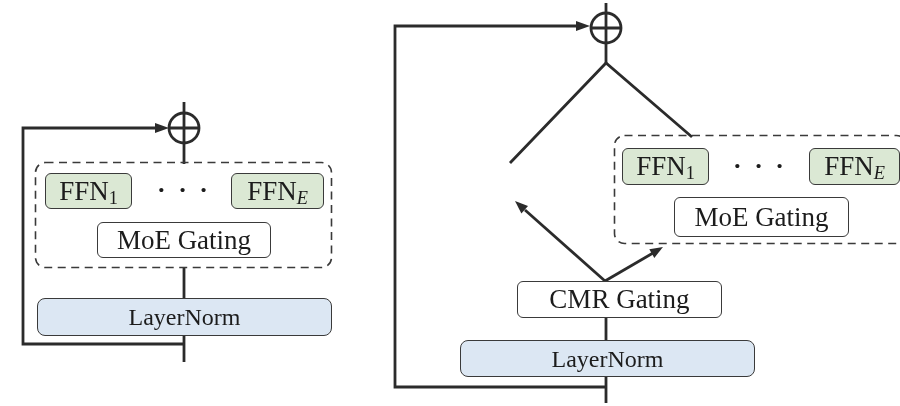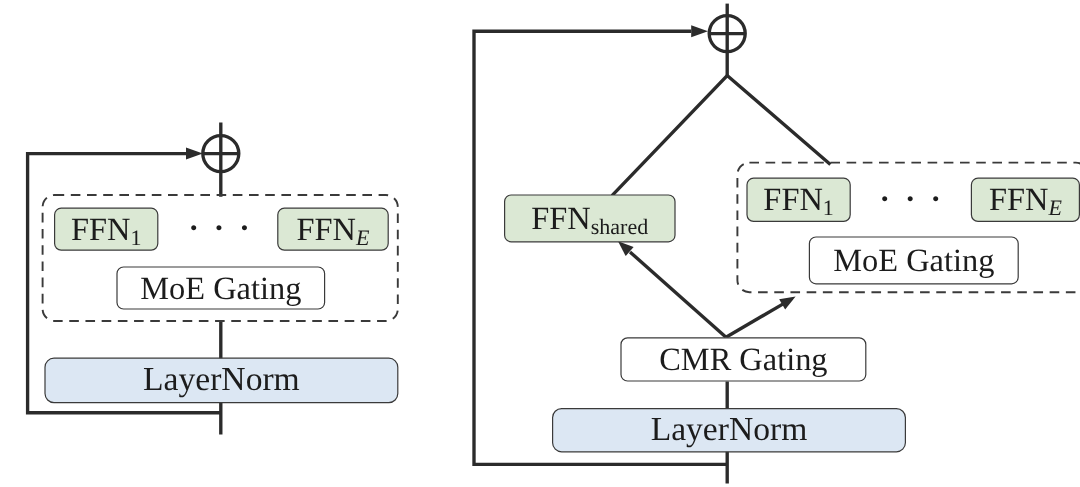--- a/index.html
+++ b/index.html
@@ -35,21 +35,21 @@
     justify-content: center;
     box-sizing: border-box;
     border: 1.5px solid var(--box_border, #3a3a3a);
     color: var(--text, #1c1c1c);
     font-size: 27px;
     line-height: 1;
     white-space: nowrap;
   }
   .expert { background: var(--expert_fill, #dbe8d4); border-radius: 6px; }
   .gating { background: var(--gating_fill, #ffffff); border-radius: 6px; }
-  .layernorm { background: var(--layernorm_fill, #dce7f3); border-radius: 8px; font-size: 28px; text-align: center; }
+  .layernorm { background: var(--layernorm_fill, #dce7f3); border-radius: 8px; font-size: 24px; text-align: center; }
   .node sub { font-size: 0.68em; line-height: 0; vertical-align: -0.22em; }
   .sub-it { font-style: italic; }
   .dots {
     position: absolute;
     display: flex;
     align-items: center;
     justify-content: center;
     color: var(--text, #1c1c1c);
     font-size: 26px;
     font-weight: 700;
@@ -113,23 +113,20 @@
   </div>
 
   <div class="node gating" style="left:85px; top:222px; width:174px; height:36px;">
     <span>MoE Gating</span>
   </div>
 
   <div class="node layernorm" style="left:25px; top:298px; width:295px; height:38px;">
     <span>LayerNorm</span>
   </div>
 
-  <div class="node expert" style="left:408px; top:162px; width:143px; height:40px;">
-    <span><span>FFN</span><sub>shared</sub></span>
-  </div>
 
   <div class="node expert" style="left:610px; top:148px; width:87px; height:37px;">
     <span><span>FFN</span><sub>1</sub></span>
   </div>
 
   <div class="dots" style="left:704px; top:152px; width:88px; height:28px;">· · ·</div>
 
   <div class="node expert" style="left:797px; top:148px; width:91px; height:37px;">
     <span><span>FFN</span><sub class="sub-it">E</sub></span>
   </div>

